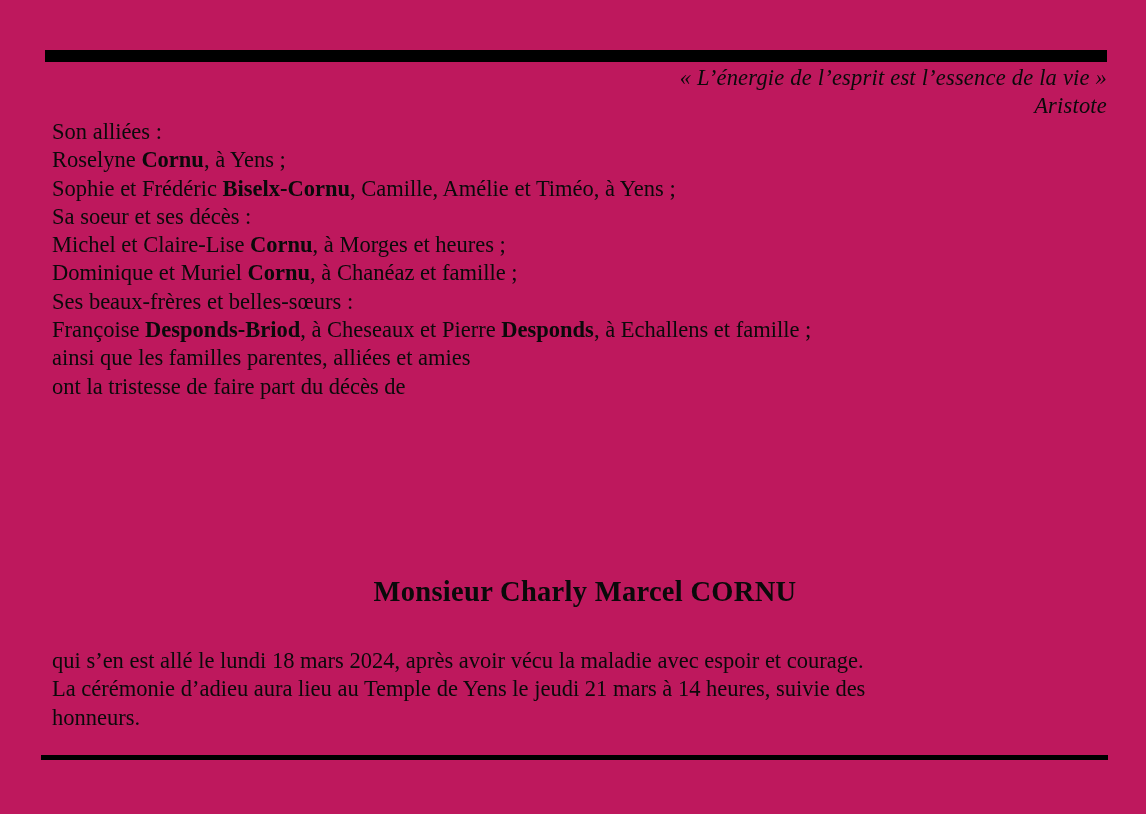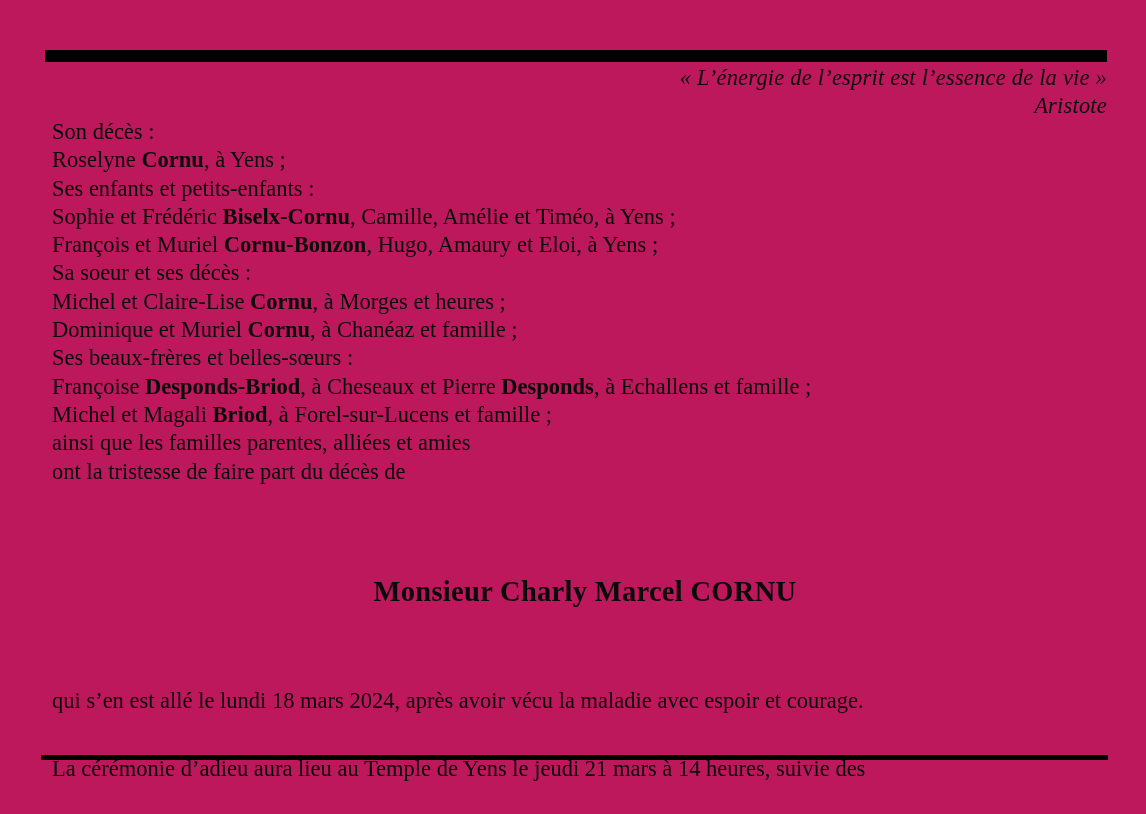--- a/index.html
+++ b/index.html
@@ -55,21 +55,21 @@
     letter-spacing: 0.3px;
   }
   .ceremony-block {
     position: absolute;
     left: 52px;
     top: 647px;
     right: 40px;
     font-size: 22.5px;
     line-height: 28.3px;
   }
-  .ceremony-block .line { white-space: nowrap; margin-top: 40px; }
+  .ceremony-block .line { white-space: nowrap; }
   .bottom-rule {
     position: absolute;
     left: 41px;
     top: 755px;
     width: 1067px;
     height: 5px;
     background: #000000;
   }
 </style>
 </head>
@@ -78,31 +78,28 @@
 <div class="page">
 
   <div class="top-rule"></div>
 
   <div class="quote-block">
     <div class="quote-text">« L’énergie de l’esprit est l’essence de la vie »</div>
     <div class="quote-attribution">Aristote</div>
   </div>
 
   <div class="family-block">
-      <div class="line"><span>Son décès :</span></div>
+      <div class="line"><span>Son alliées :</span></div>
       <div class="line"><span>Roselyne </span><span class="b">Cornu</span><span>, à Yens ;</span></div>
-      <div class="line"><span>Ses enfants et petits-enfants :</span></div>
       <div class="line"><span>Sophie et Frédéric </span><span class="b">Biselx-Cornu</span><span>, Camille, Amélie et Timéo, à Yens ;</span></div>
-      <div class="line"><span>François et Muriel </span><span class="b">Cornu-Bonzon</span><span>, Hugo, Amaury et Eloi, à Yens ;</span></div>
       <div class="line"><span>Sa soeur et ses décès :</span></div>
       <div class="line"><span>Michel et Claire-Lise </span><span class="b">Cornu</span><span>, à Morges et heures ;</span></div>
       <div class="line"><span>Dominique et Muriel </span><span class="b">Cornu</span><span>, à Chanéaz et famille ;</span></div>
       <div class="line"><span>Ses beaux-frères et belles-sœurs :</span></div>
       <div class="line"><span>Françoise </span><span class="b">Desponds-Briod</span><span>, à Cheseaux et Pierre </span><span class="b">Desponds</span><span>, à Echallens et famille ;</span></div>
-      <div class="line"><span>Michel et Magali </span><span class="b">Briod</span><span>, à Forel-sur-Lucens et famille ;</span></div>
       <div class="line"><span>ainsi que les familles parentes, alliées et amies</span></div>
       <div class="line"><span>ont la tristesse de faire part du décès de</span></div>
     </div>
 
   <div class="deceased-title">Monsieur Charly Marcel CORNU</div>
 
   <div class="ceremony-block">
       <div class="line"><span>qui s’en est allé le lundi 18 mars 2024, après avoir vécu la maladie avec espoir et courage.</span></div>
       <div class="line"><span>La cérémonie d’adieu aura lieu au Temple de Yens le jeudi 21 mars à 14 heures, suivie des</span></div>
       <div class="line"><span>honneurs.</span></div>

